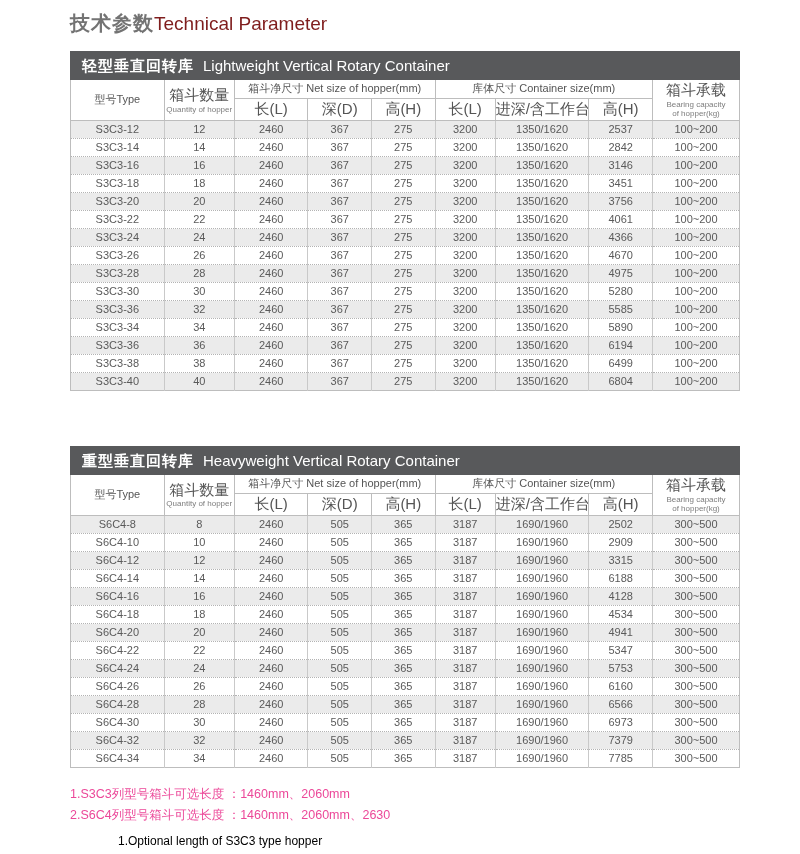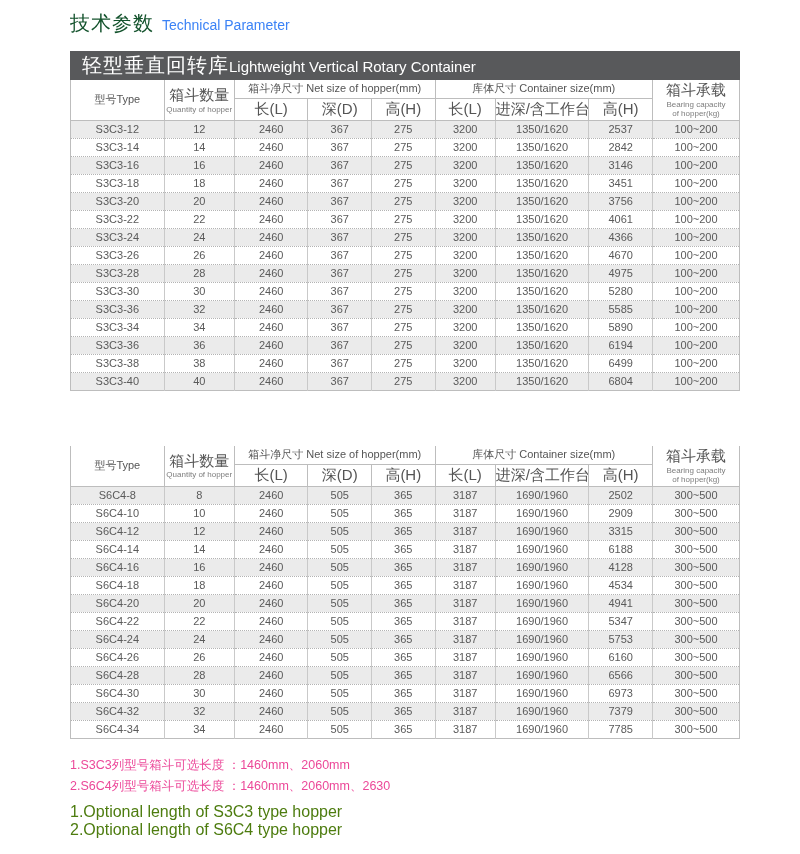--- a/index.html
+++ b/index.html
@@ -14,33 +14,33 @@
   body{
     width:800px;height:854px;
     font-family:"Liberation Sans","DejaVu Sans",sans-serif;
     color:var(--text-main);
     overflow:hidden;
   }
   .page{padding:10px 60px 0 70px;}
 
   
   .page-title{margin-bottom:14px;white-space:nowrap;}
-  .title-zh{font-size:20px;font-weight:normal;color:#14532d;letter-spacing:1px;}
-  .title-en{font-size:14px;color:#3b82f6;margin-left:8px;}
+  .title-zh{font-size:20px;font-weight:bold;color:#737373;letter-spacing:1px;}
+  .title-en{font-size:19px;color:#7f1d1d;}
 
   
   .banner{
     height:29px;line-height:29px;
     background:var(--banner-bg);
     color:#ffffff;
     padding-left:12px;
     white-space:nowrap;
   }
-  .banner-zh{font-size:20px;font-weight:normal;letter-spacing:1px;text-align:center;}
-  .banner-en{font-size:15px;font-weight:normal;}
+  .banner-zh{font-size:15px;font-weight:bold;letter-spacing:1px;text-align:center;}
+  .banner-en{font-size:15px;margin-left:9px;font-weight:normal;}
 
   
   table{
     width:100%;
     border-collapse:collapse;
     table-layout:fixed;
     font-size:11px;
     color:#5a5a5a;
     border:1px solid var(--border-solid);
     border-top:none;
@@ -71,21 +71,21 @@
   tbody td:first-child{border-left:none;text-align:center;}
   tbody tr:nth-child(odd){background:var(--row-alt-bg);}
   tbody tr:nth-child(even){background:#ffffff;}
 
   .table-block-2{margin-top:55px;}
 
   
   .notes{margin-top:16px;}
   .note-zh{font-size:12.5px;color:#ec4899;line-height:21px;}
   .notes-en{margin-top:6px;}
-  .note-en{font-size:16px;color:#4d7c0f;line-height:18px;}
+  .note-en{font-size:12px;color:#000000;line-height:18px;margin-left:48px;}
 </style>
 </head>
 <body>
 
 <div class="page">
 
   <div class="page-title">
     <span class="title-zh">技术参数</span><span class="title-en">Technical Parameter</span>
   </div>
 
@@ -293,20 +293,23 @@
             <td>3200</td>
             <td>1350/1620</td>
             <td>6804</td>
             <td>100~200</td>
           </tr>
         </tbody>
     </table>
   </section>
 
   <section class="table-block table-block-2">
+    <div class="banner">
+      <span class="banner-zh">重型垂直回转库</span><span class="banner-en">Heavyweight Vertical Rotary Container</span>
+    </div>
     <table>
       <colgroup>
         <col style="width:14%">
           <col style="width:10.5%">
           <col style="width:11%">
         <col style="width:9.5%">
           <col style="width:9.5%">
           <col style="width:9%">
         <col style="width:14%">
           <col style="width:9.5%">

